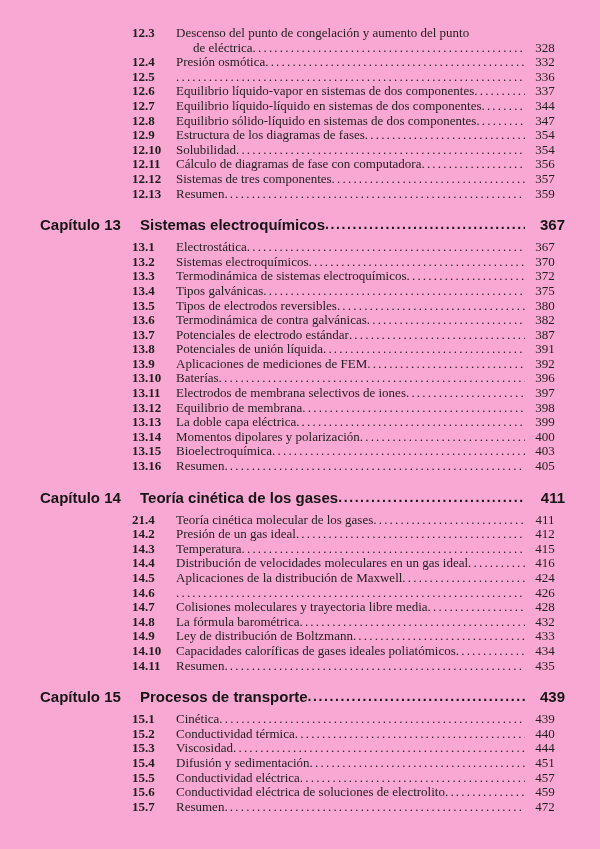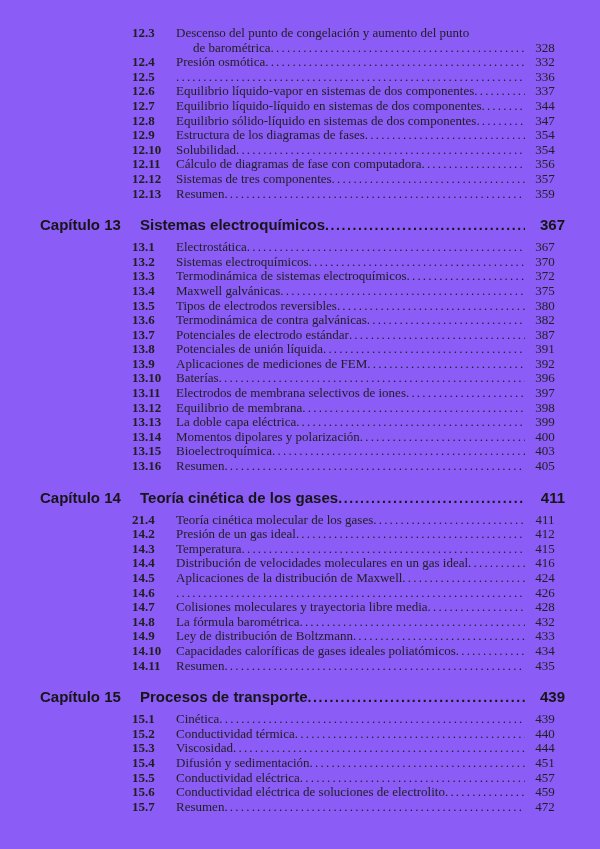--- a/index.html
+++ b/index.html
@@ -42,21 +42,21 @@
     letter-spacing: 2.2px;
   }
   .page-num {
     flex: none;
     width: 40px;
     text-align: center;
   }
   
   .ch-row {
     display: flex;
-    align-items: flex-start;
+    align-items: flex-end;
     margin: 14px 0 6px 0;
     height: 19px;
     line-height: 19px;
     font-family: "Liberation Sans", sans-serif;
     font-weight: bold;
     font-size: 15px;
     white-space: nowrap;
     color: #161616;
   }
   .ch-label { flex: none; width: 100px; }
@@ -65,29 +65,29 @@
   .ch-dots::after {
     content: "..............................................................................................................................";
     letter-spacing: 1.6px;
     font-size: 14px;
   }
   .ch-page { flex: none; width: 40px; text-align: right; }
 </style>
 </head>
 <body>
 
-<div class="page" style="background: #8b5cf6; color: rgb(31, 31, 31);">
+<div class="page" style="background: #f9a8d4; color: rgb(31, 31, 31);">
   <div class="toc">
       <div class="row">
         <span class="num">12.3</span>
         <span class="title">Descenso del punto de congelación y aumento del punto</span>
       </div>
       <div class="row">
         <span class="num"></span>
-        <span class="title cont">de barométrica</span>
+        <span class="title cont">de eléctrica</span>
         <span class="dots"></span>
         <span class="page-num">328</span>
       </div>
       <div class="row">
         <span class="num">12.4</span>
         <span class="title">Presión osmótica</span>
         <span class="dots"></span>
         <span class="page-num">332</span>
       </div>
       <div class="row">
@@ -162,21 +162,21 @@
         <span class="page-num">370</span>
       </div>
       <div class="row">
         <span class="num">13.3</span>
         <span class="title">Termodinámica de sistemas electroquímicos</span>
         <span class="dots"></span>
         <span class="page-num">372</span>
       </div>
       <div class="row">
         <span class="num">13.4</span>
-        <span class="title">Maxwell galvánicas</span>
+        <span class="title">Tipos galvánicas</span>
         <span class="dots"></span>
         <span class="page-num">375</span>
       </div>
       <div class="row">
         <span class="num">13.5</span>
         <span class="title">Tipos de electrodos reversibles</span>
         <span class="dots"></span>
         <span class="page-num">380</span>
       </div>
       <div class="row">

